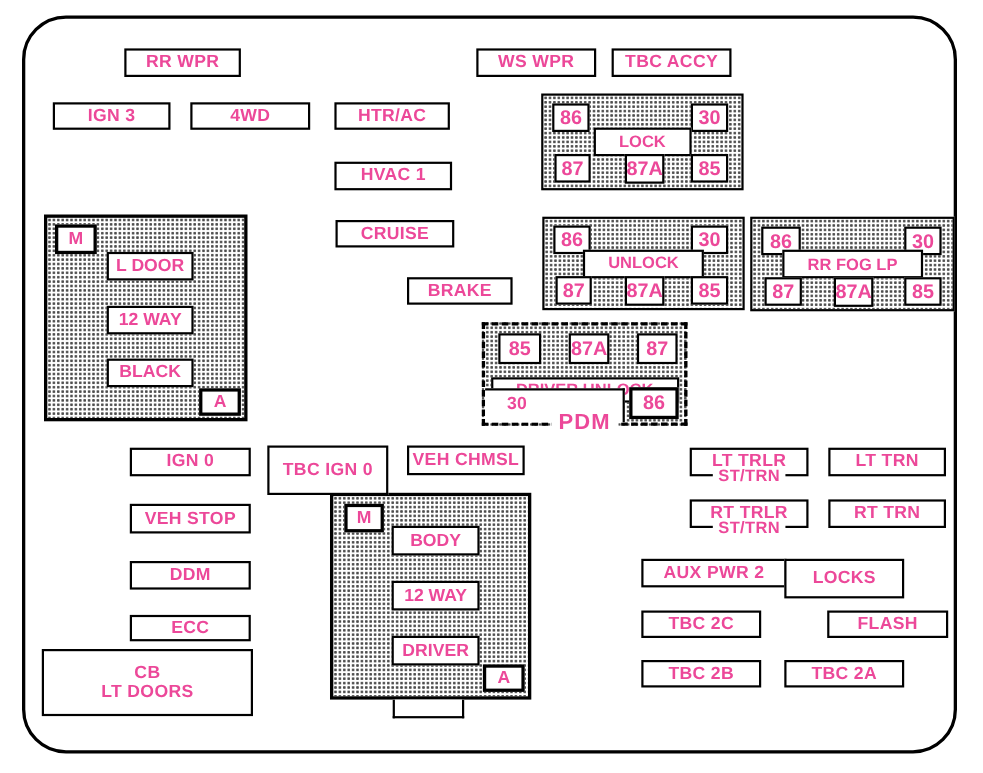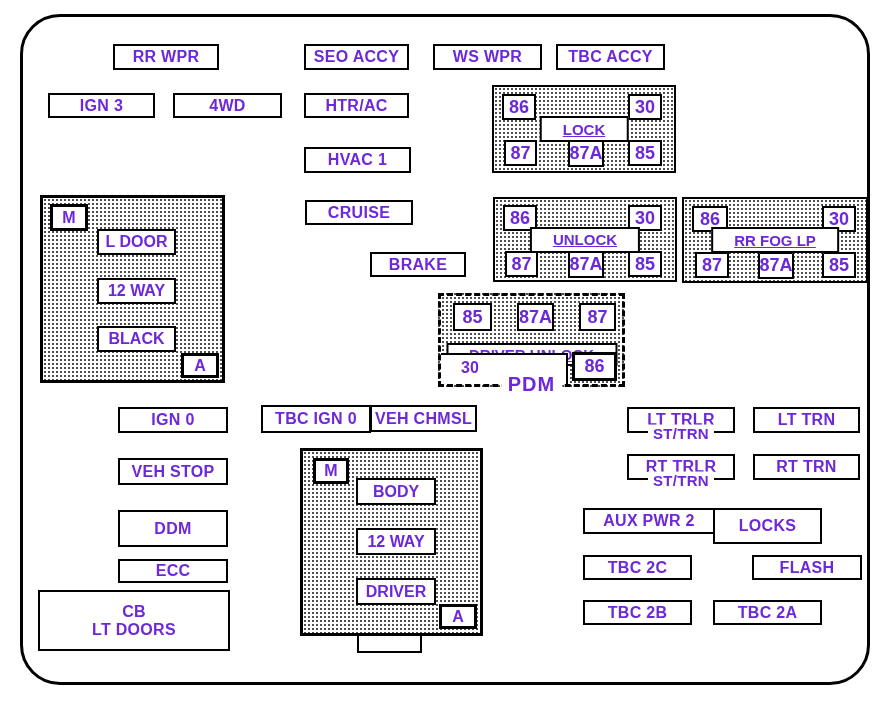--- a/index.html
+++ b/index.html
@@ -1,18 +1,18 @@
 <!DOCTYPE html>
 <html><head>
 <meta charset="utf-8">
 <style>
   html,body{margin:0;padding:0;background:#ffffff;}
   .stage{
     position:relative;width:894px;height:703px;background:#ffffff;
-    font-family:"Liberation Sans",sans-serif;font-weight:bold;color:#6d28d9;
+    font-family:"Liberation Sans",sans-serif;font-weight:bold;color:#ec4899;
   }
   .panel{
     position:absolute;left:20px;top:14px;width:850px;height:671px;
     border:3px solid #000;border-radius:40px;box-sizing:border-box;background:#fff;
   }
   .fuse{
     position:absolute;border:2px solid #000;background:#fff;box-sizing:border-box;
     display:flex;align-items:center;justify-content:center;
     font-size:16px;letter-spacing:.3px;white-space:nowrap;
   }
@@ -23,21 +23,21 @@
     background-size:4px 4px;
   }
   .pin{
     position:absolute;border:2px solid #000;background:#fff;box-sizing:border-box;
     display:flex;align-items:center;justify-content:center;font-size:18px;
   }
   .rlabel{
     position:absolute;border:2px solid #000;background:#fff;box-sizing:border-box;
     display:flex;align-items:center;justify-content:flex-start;
     font-size:15px;padding:0 21px;white-space:nowrap;top:50%;left:50%;
-    transform:translate(-50%,-50%);height:26px;text-decoration:underline;
+    transform:translate(-50%,-50%);height:26px;
   }
   .dashedblock{
     position:absolute;border:3px dashed #000;box-sizing:border-box;background-color:#fff;
     background-image:radial-gradient(#4e4e4e 1.1px, transparent 1.25px);
     background-size:4px 4px;
   }
   .cutout{
     position:absolute;background:#fff;border-top:2px solid #000;border-right:2px solid #000;
     box-sizing:border-box;
   }
@@ -56,23 +56,20 @@
 </style>
 </head>
 <body>
 
 <div class="stage">
   <div class="panel"></div>
 
   <div class="fuse" style="left:113px;top:44px;width:106px;height:26px">
       <span>RR WPR</span>
     </div>
-  <div class="fuse" style="left:304px;top:44px;width:105px;height:26px">
-      <span>SEO ACCY</span>
-    </div>
   <div class="fuse" style="left:433px;top:44px;width:109px;height:26px">
       <span>WS WPR</span>
     </div>
   <div class="fuse" style="left:556px;top:44px;width:109px;height:26px">
       <span>TBC ACCY</span>
     </div>
 
   <div class="fuse" style="left:48px;top:93px;width:107px;height:25px">
       <span>IGN 3</span>
     </div>
@@ -210,30 +207,30 @@
       </div>
     <div class="pin" style="left:136px;top:153px;width:38px;height:25px;border-width:3px;font-size:16px">
         <span>A</span>
       </div>
   </div>
   <div class="tab" style="left:357px;top:636px;width:65px;height:17px"></div>
 
   <div class="fuse" style="left:118px;top:407px;width:110px;height:26px">
       <span>IGN 0</span>
     </div>
-  <div class="fuse" style="left:261px;top:405px;width:110px;height:28px">
+  <div class="fuse" style="left:243px;top:405px;width:110px;height:45px">
       <span>TBC IGN 0</span>
     </div>
   <div class="fuse" style="left:370px;top:405px;width:107px;height:27px">
       <span>VEH CHMSL</span>
     </div>
   <div class="fuse" style="left:118px;top:458px;width:110px;height:27px">
       <span>VEH STOP</span>
     </div>
-  <div class="fuse" style="left:118px;top:510px;width:110px;height:37px">
+  <div class="fuse" style="left:118px;top:510px;width:110px;height:26px">
       <span>DDM</span>
     </div>
   <div class="fuse" style="left:118px;top:559px;width:110px;height:24px">
       <span>ECC</span>
     </div>
   <div class="fuse twoline" style="left:38px;top:590px;width:192px;height:61px">
     <span>CB</span>
     <span>LT DOORS</span>
   </div>
 

